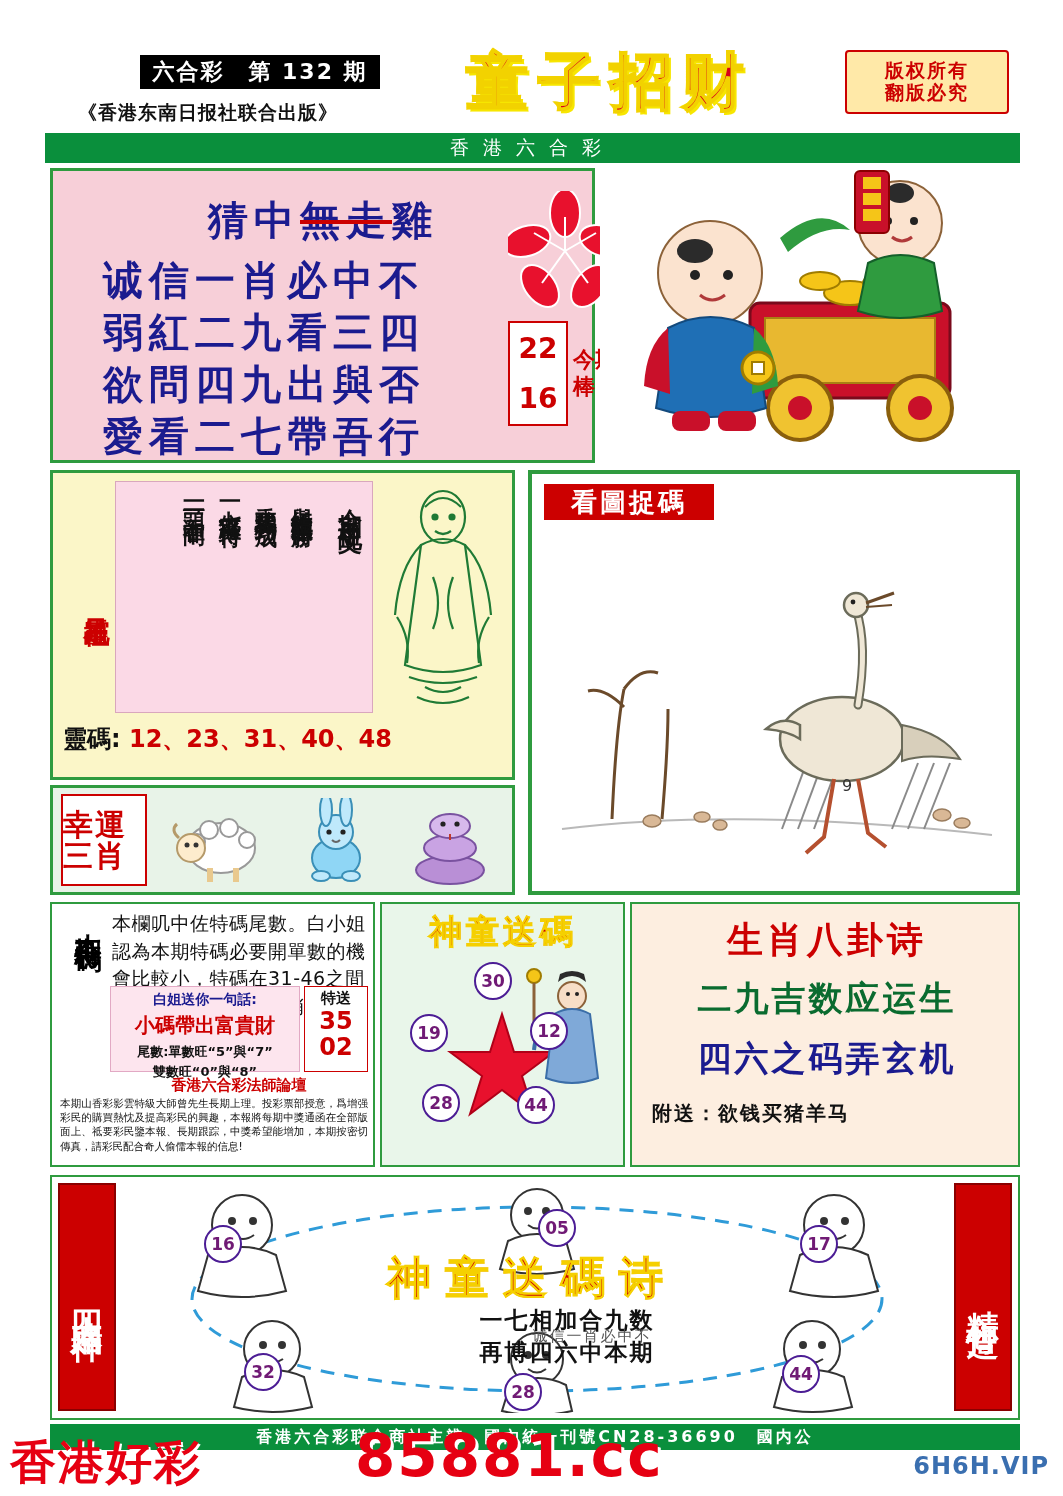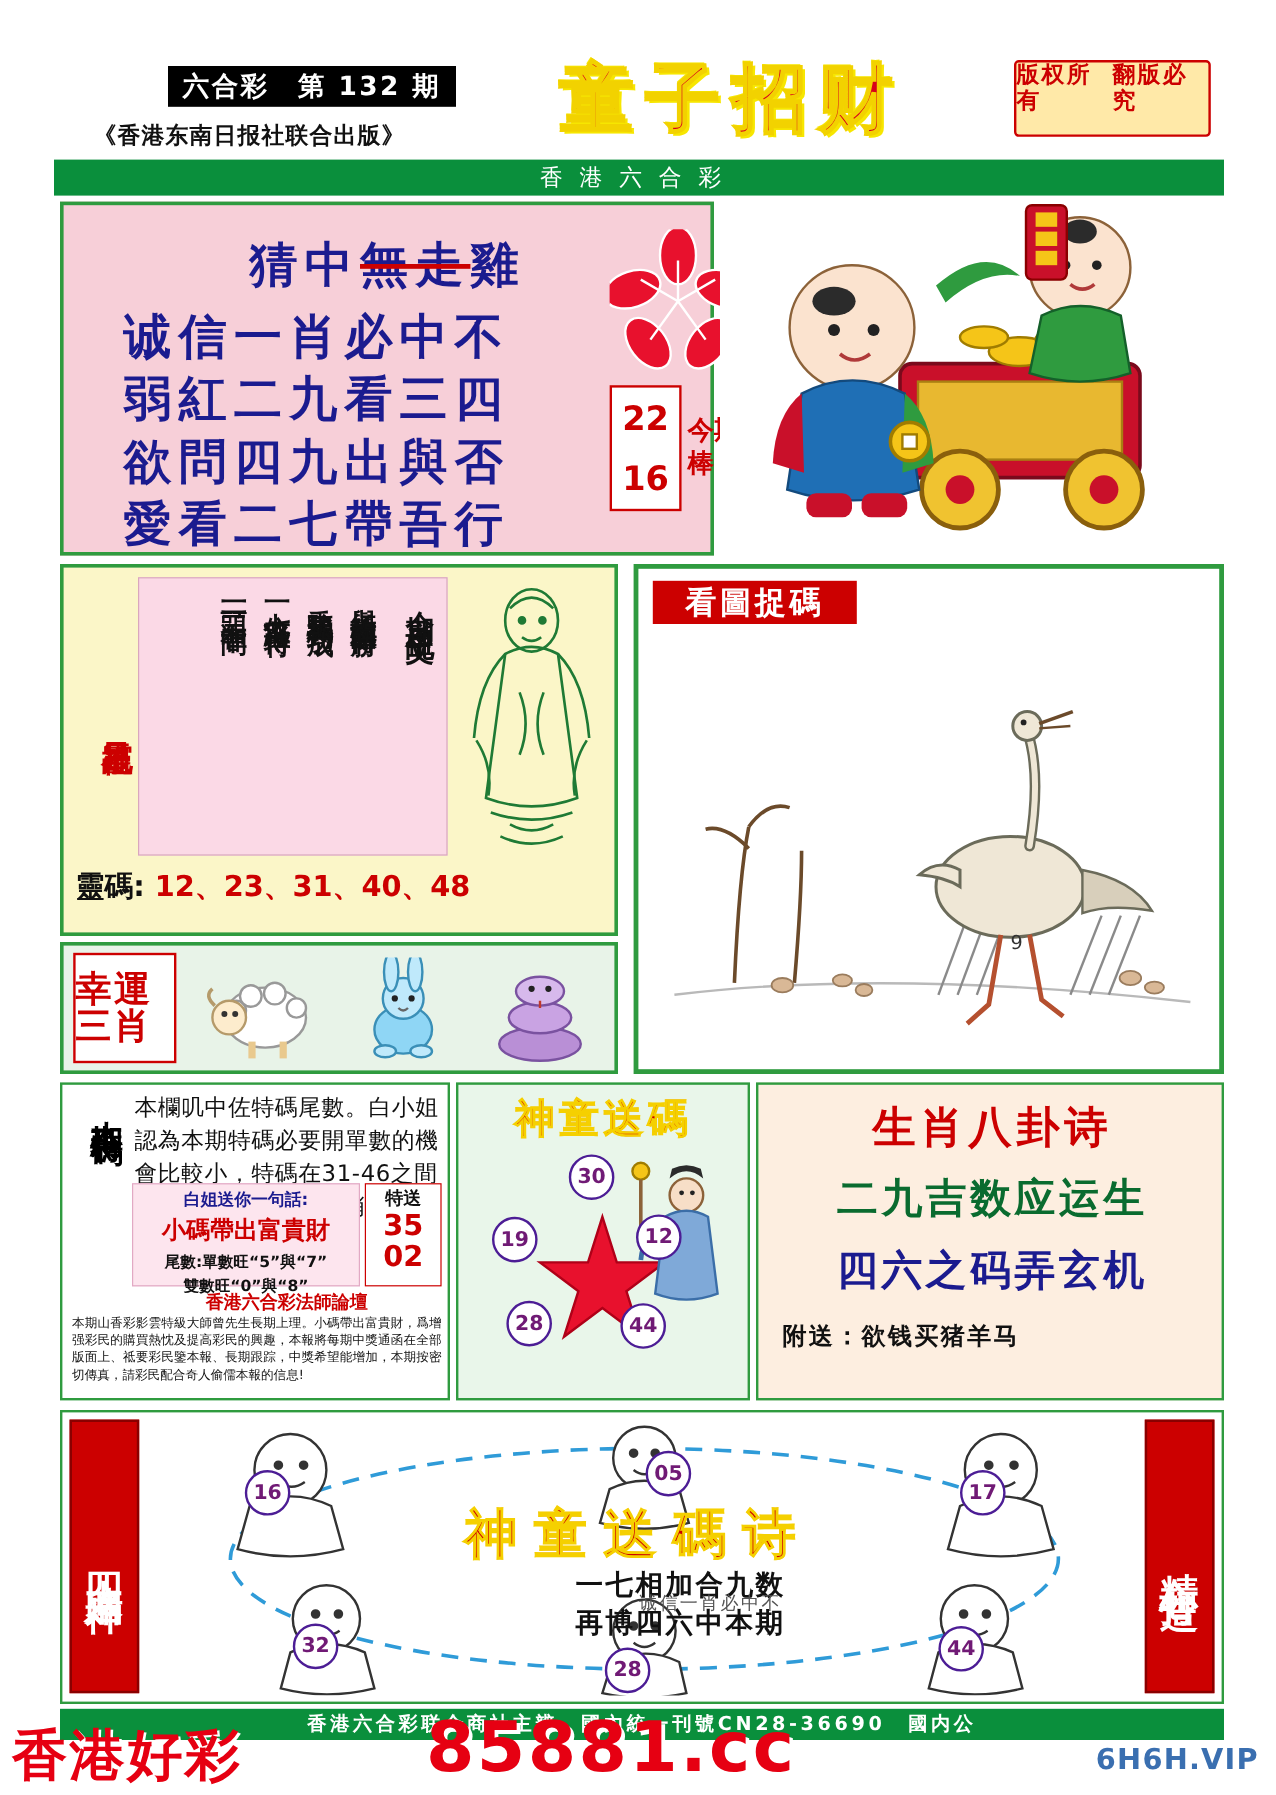--- a/index.html
+++ b/index.html
@@ -28,21 +28,21 @@
     font-size:62px;font-weight:bold;color:#d8001a;
     text-align:center;letter-spacing:10px;
     -webkit-text-stroke:2px #f2d200;
     text-shadow:3px 3px 0 #f7e600, -1px -1px 0 #f7e600;
     font-family:"DejaVu Sans","Liberation Sans",sans-serif;
   }
   .copyright{
     position:absolute;left:845px;top:50px;width:160px;height:60px;
     border:2px solid #c00;border-radius:4px;
     background:#ffe9a8;
-    display:flex;flex-direction:row;align-items:flex-start;justify-content:center;
+    display:flex;flex-direction:column;align-items:center;justify-content:center;
     color:#c00;font-weight:bold;font-size:19px;line-height:1.15;letter-spacing:2px;
   }
   .green-bar{
     position:absolute;left:45px;top:133px;width:975px;height:30px;
     background:#0a8f3c;color:#fff;
     display:flex;align-items:center;justify-content:center;
     font-size:19px;letter-spacing:14px;font-weight:normal;
   }
 
   
@@ -499,21 +499,21 @@
       <div class="l2">小碼帶出富貴財</div>
       <div class="l3">尾數:單數旺“5”與“7”</div>
       <div class="l4">雙數旺“0”與“8”</div>
     </div>
     <div class="tpc-send">
       <div class="hd">特送</div>
       <div class="n">35</div>
       <div class="n">02</div>
     </div>
     <div class="tpc-forum-h">香港六合彩法師論壇</div>
-    <div class="tpc-forum">本期山香彩影雲特級大師曾先生長期上理。小碼帶出富貴財，爲增强彩民的購買熱忱及提高彩民的興趣，本報將每期中獎通函在全部版面上、祗要彩民鑒本報、長期跟踪，中獎希望能增加，本期按密切傳真，請彩民配合奇人偷儒本報的信息!</div>
+    <div class="tpc-forum">本期山香彩影雲特級大師曾先生長期上理。投彩票部授意，爲增强彩民的購買熱忱及提高彩民的興趣，本報將每期中獎通函在全部版面上、祗要彩民鑒本報、長期跟踪，中獎希望能增加，本期按密切傳真，請彩民配合奇人偷儒本報的信息!</div>
   </div>
 
   <div class="stsm">
     <div class="stsm-title">神童送碼</div>
     <svg style="position:absolute;left:50px;top:52px;" width="180" height="200" viewBox="0 0 180 200">
       <polygon points="70,58 82,96 122,96 90,120 102,158 70,134 38,158 50,120 18,96 58,96" fill="#e8112d" stroke="#b00018" stroke-width="2"></polygon>
 
       <g>
         <circle cx="140" cy="40" r="14" fill="#f7dec7" stroke="#8c6239" stroke-width="2"></circle>
         <circle cx="136" cy="38" r="2" fill="#222"></circle>

